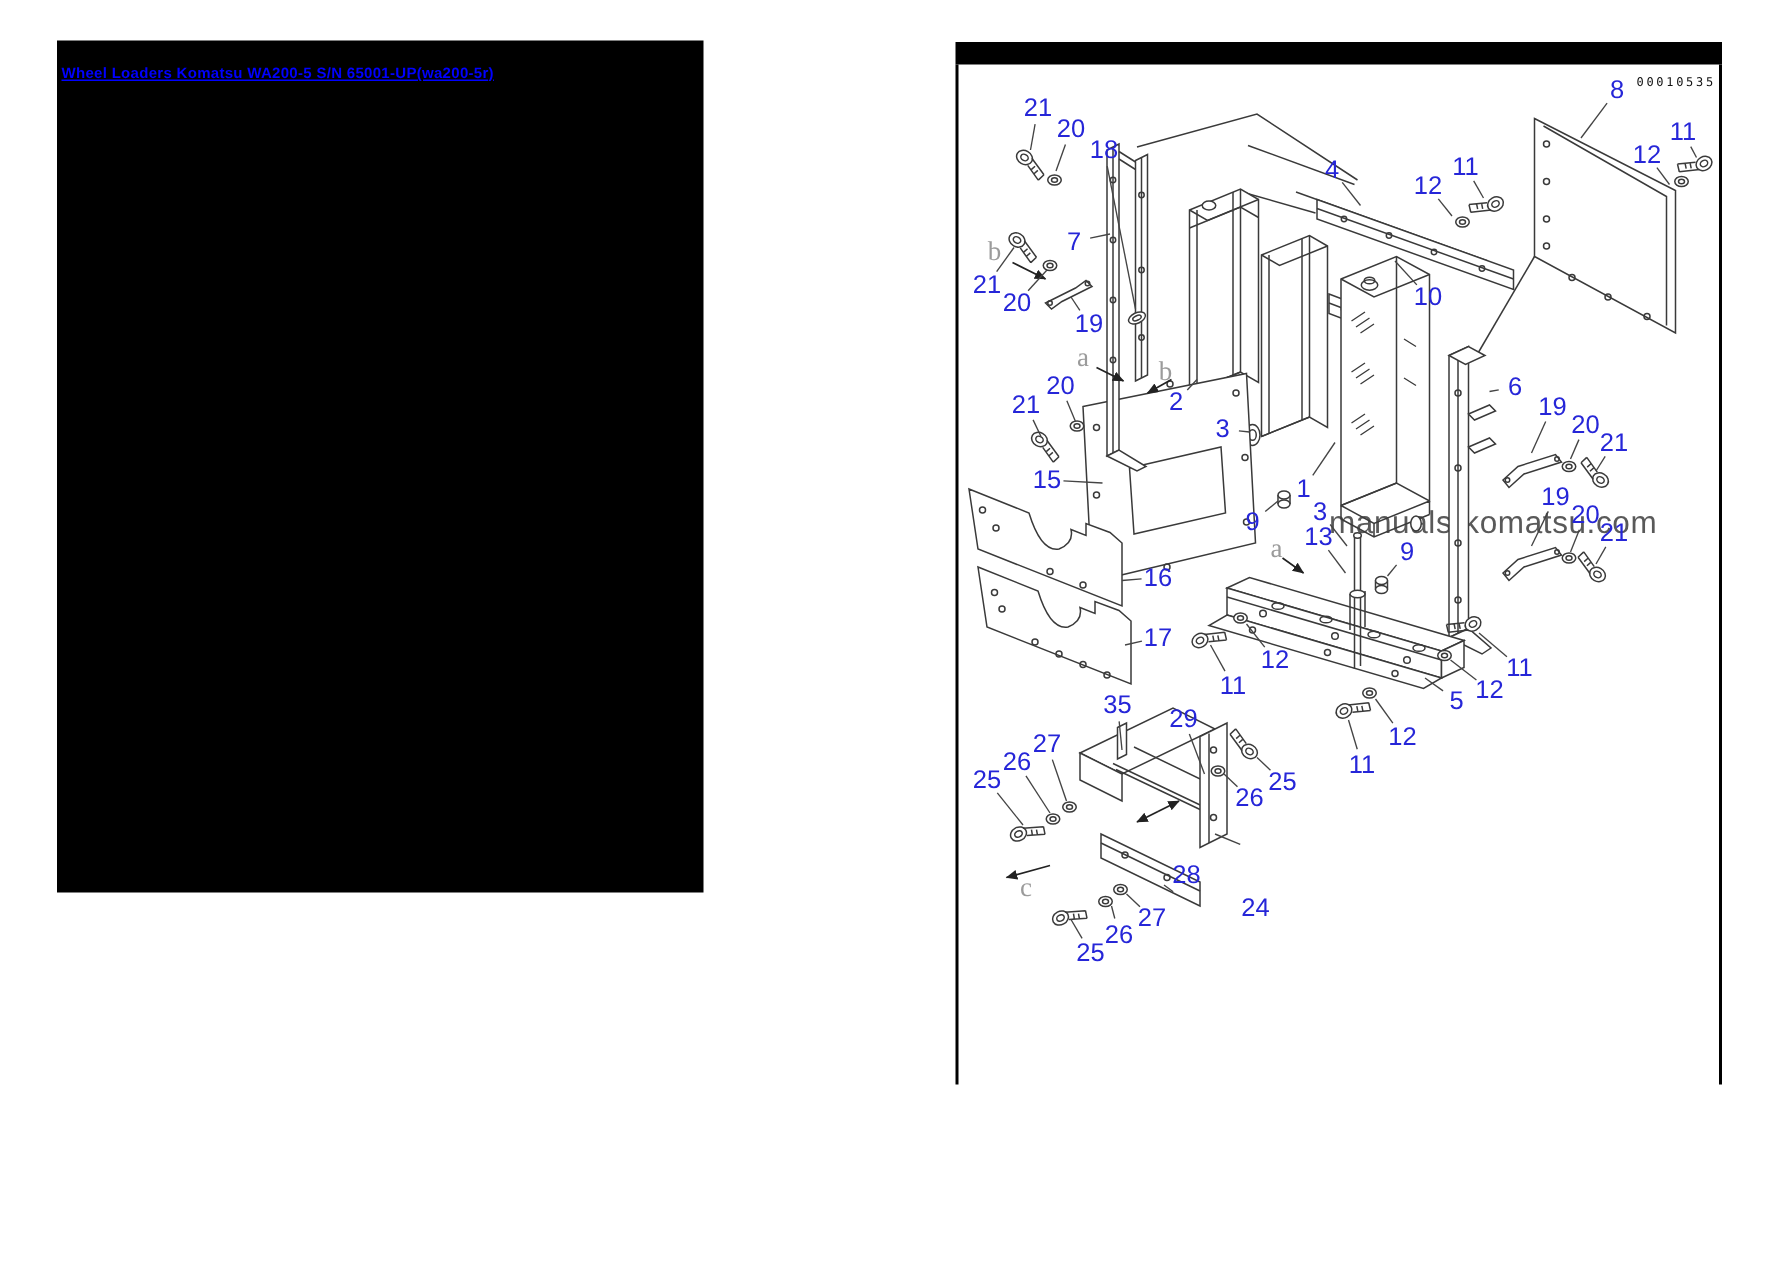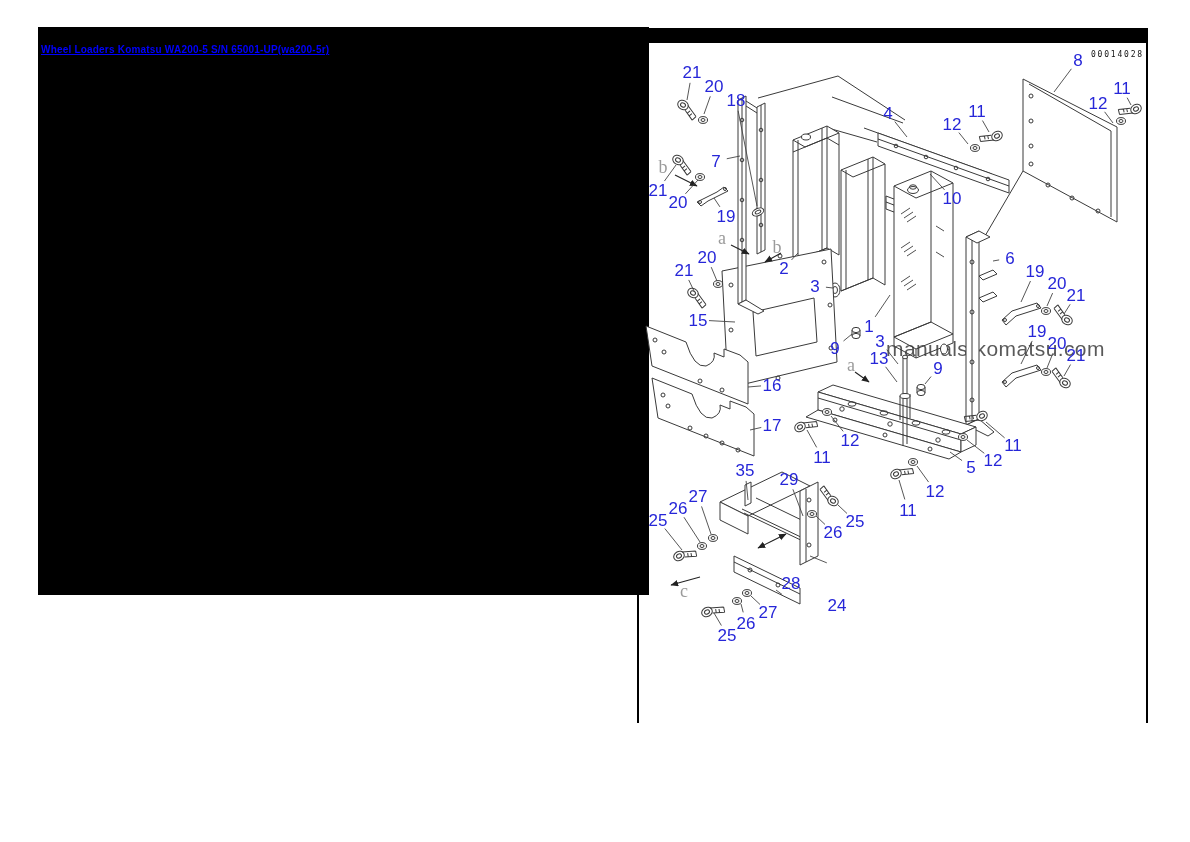--- a/index.html
+++ b/index.html
@@ -1,21 +1,21 @@
 <!DOCTYPE html>
 <html style="--link: #0000ff; --callout: #2626d8; --letter: #9b9b9b;"><head>
 <meta charset="utf-8">
 <style>
   html,body{margin:0;padding:0;}
   body{
     width:1190px;height:842px;position:relative;overflow:hidden;
     background:#ffffff;font-family:"Liberation Sans",sans-serif;
   }
   
-  .left-panel{position:absolute;left:38px;top:27px;width:611px;height:568px;background:#000;}
+  .left-panel{position:absolute;left:38px;top:27px;width:431px;height:568px;background:#000;}
   .nav-link{
     position:absolute;left:3px;top:17px;
     font-size:10px;font-weight:bold;color:var(--link,#0000ff);
     text-decoration:underline;white-space:nowrap;letter-spacing:.2px;
   }
   
   .diag-topbar{position:absolute;left:637px;top:28px;width:511px;height:15px;background:#000;}
   .diag-left-border{position:absolute;left:637px;top:43px;width:2px;height:680px;background:#000;}
   .diag-right-border{position:absolute;left:1146px;top:43px;width:2px;height:680px;background:#000;}
   .fig-number{
@@ -45,21 +45,21 @@
 </head>
 <body>
 
 <div class="left-panel">
   <a class="nav-link" href="#">Wheel Loaders Komatsu WA200-5 S/N 65001-UP(wa200-5r)</a>
 </div>
 
 <div class="diag-topbar"></div>
 <div class="diag-left-border"></div>
 <div class="diag-right-border"></div>
-<div class="fig-number">00014028</div>
+<div class="fig-number">00010535</div>
 <div class="watermark">manuals-komatsu.com</div>
 
 <svg class="drawing" width="1190" height="842" viewBox="0 0 1190 842">
   <defs>
     <marker id="ah" markerWidth="9" markerHeight="8" refX="6.5" refY="3" orient="auto">
       <path d="M0,0 L7,3 L0,6 Z" fill="#222"></path>
     </marker>
     <g id="bolt" stroke="#3a3a3a" stroke-width="1">
       <ellipse cx="0" cy="0" rx="5.5" ry="4.5" fill="#fff"></ellipse>
       <ellipse cx="0" cy="0" rx="2.6" ry="2" fill="#fff"></ellipse>

